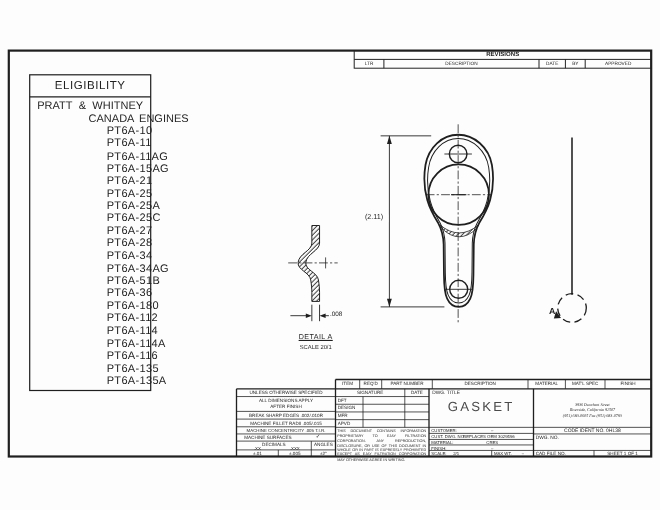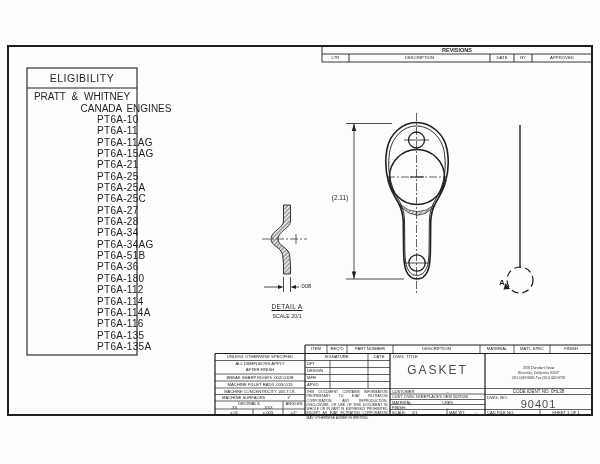--- a/index.html
+++ b/index.html
@@ -239,17 +239,16 @@
 <div class="t" style="left:392px;top:410.8px;font-size:3.9px;">SCALE:</div>
 <div class="t" style="left:412px;top:410.8px;font-size:3.9px;">2/1</div>
 <div class="t" style="left:449px;top:410.8px;font-size:3.9px;">MAX WT.</div>
 <div class="t c" style="left:468px;top:410.8px;width:15px;font-size:3.9px;">–</div>
 
 <div class="t c ser" style="left:485px;top:367px;width:107px;font-size:3.7px;font-style:italic;">3936 Durahart Street</div>
 <div class="t c ser" style="left:485px;top:371.8px;width:107px;font-size:3.7px;font-style:italic;">Riverside, California 92507</div>
 <div class="t c ser" style="left:485px;top:376.6px;width:107px;font-size:3.7px;font-style:italic;">(951) 683-0605  Fax (951) 683-0793</div>
 <div class="t c" style="left:485px;top:390px;width:107px;font-size:4.5px;">CODE IDENT NO. 0HL38</div>
 <div class="t" style="left:487px;top:395.8px;font-size:4.4px;">DWG. NO.</div>
-<div class="t c" style="left:485px;top:399px;width:107px;font-size:11px;letter-spacing:1px;color:#4a4a4a;">90401</div>
 <div class="t" style="left:487px;top:410.8px;font-size:4.2px;">CAD FILE NO.</div>
 <div class="t c" style="left:540px;top:410.8px;width:52px;font-size:4.2px;">SHEET 1 OF 1</div>
 
 </div>
 
 </body></html>

